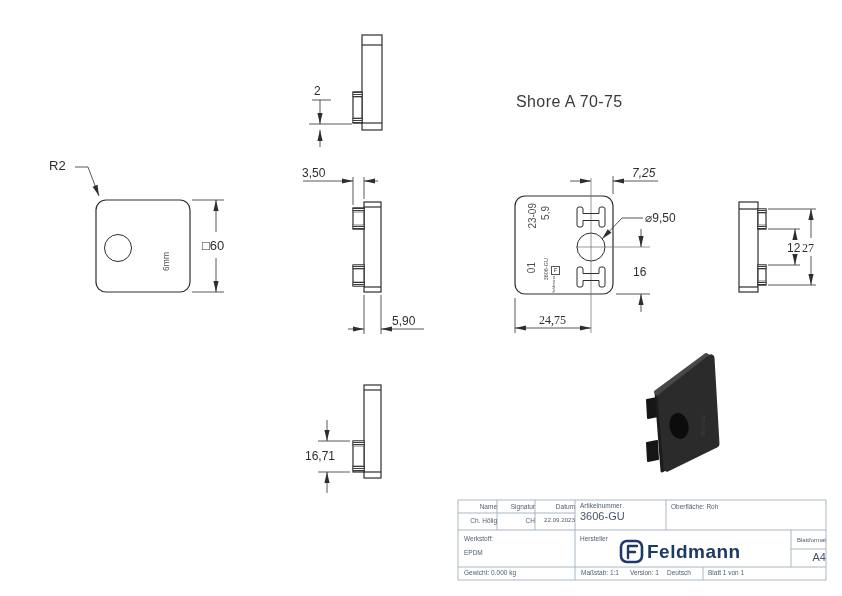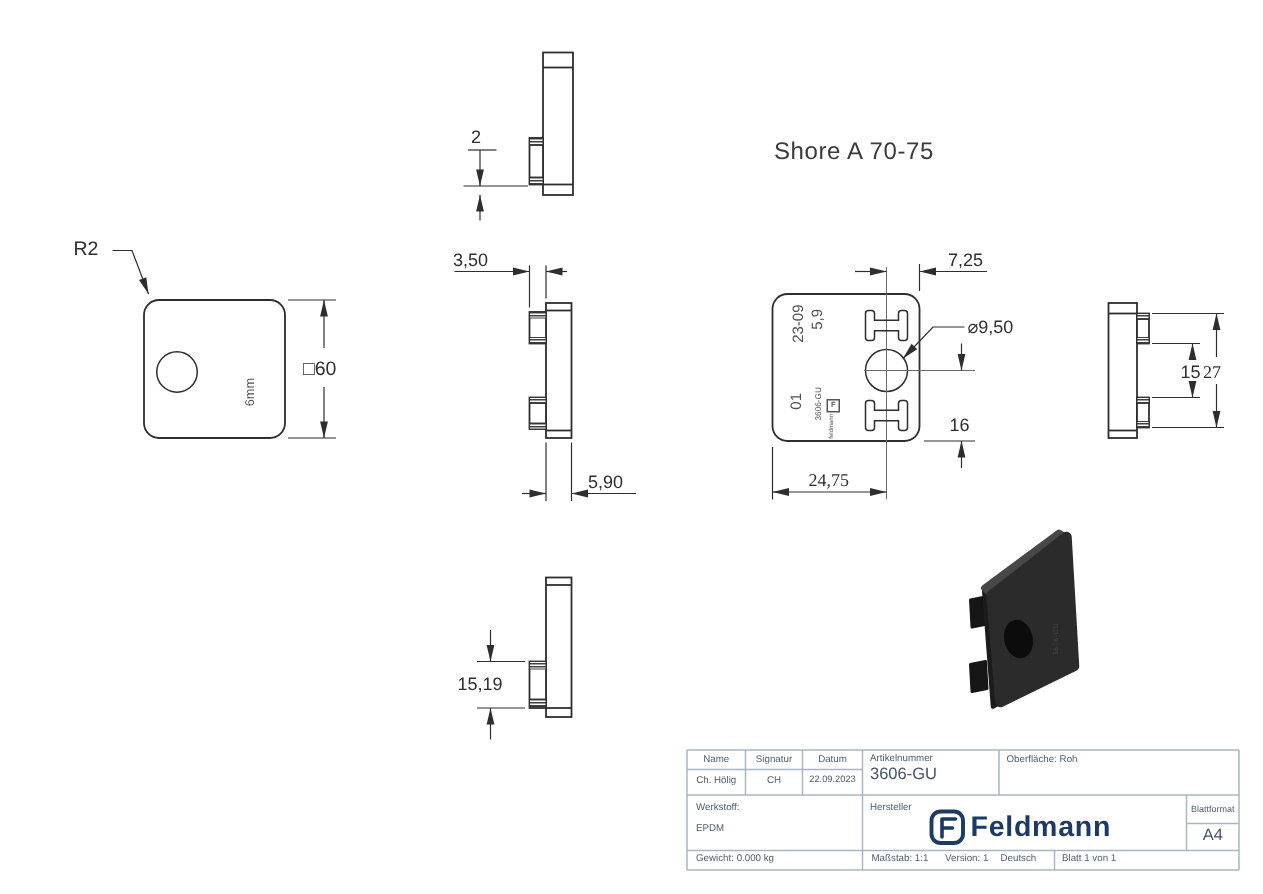--- a/index.html
+++ b/index.html
@@ -5,21 +5,21 @@
   html,body{margin:0;padding:0;background:#fff;}
   #canvas{position:relative;width:842px;height:596px;background:#ffffff;overflow:hidden;
           font-family:"Liberation Sans","DejaVu Sans",sans-serif;}
   #linework{position:absolute;left:0;top:0;}
   .txt{position:absolute;color:#2e2e2e;white-space:nowrap;}
   .dim{font-size:12px;}
   .big{font-size:16px;letter-spacing:.4px;color:#3a3a3a;}
   .vmark{position:absolute;writing-mode:vertical-rl;transform:rotate(180deg);
          color:#4f4f4f;white-space:nowrap;line-height:1;}
   .tb{position:absolute;color:#4d5e72;font-size:6.5px;white-space:nowrap;line-height:1.1;}
-  .tb.center{text-align:center;}
+  .tb.center{text-align:right;}
   .tb.value-big{font-size:11px;color:#44546a;}
   .brand-text{position:absolute;color:#1d3a66;font-size:19px;font-weight:600;
               letter-spacing:.5px;white-space:nowrap;}
   .minilogo{position:absolute;border:1px solid #555;color:#555;font-size:5px;
             font-weight:bold;width:7px;height:7px;text-align:center;line-height:7px;}
   .isotext{position:absolute;writing-mode:vertical-rl;transform:rotate(180deg);
            color:#474747;font-size:4.5px;letter-spacing:.5px;}
 </style>
 </head>
 <body>
@@ -179,35 +179,35 @@
 
 <div class="txt dim" style="left:49px;top:158px;font-size:13px;">R2</div>
 <div class="txt dim" style="left:202px;top:238px;font-size:13px;">□60</div>
 <div class="vmark" style="left:162px;top:252px;font-size:8.5px;">6mm</div>
 
 <div class="txt dim" style="left:314px;top:84px;">2</div>
 
 <div class="txt dim" style="left:302px;top:166px;text-align:right;">3,50</div>
 <div class="txt dim" style="left:392px;top:314px;text-align:right;">5,90</div>
 
-<div class="txt dim" style="left:305px;top:449px;">15,19</div>
-
-<div class="txt dim" style="left:632px;top:166px;">7,25</div>
+<div class="txt dim" style="left:305px;top:449px;">16,71</div>
+
+<div class="txt dim" style="left:632px;top:166px;font-style:italic;">7,25</div>
 <div class="txt dim" style="left:645px;top:211px;">⌀9,50</div>
-<div class="txt dim" style="left:633px;top:276px;">16</div>
+<div class="txt dim" style="left:633px;top:265px;">16</div>
 <div class="txt dim" style="left:539px;top:313px;font-family:Liberation Serif, serif;">24,75</div>
 
 <div class="vmark" style="left:528px;top:203px;font-size:10px;">23-09</div>
 <div class="vmark" style="left:541px;top:206px;font-size:10px;">5,9</div>
 <div class="vmark" style="left:527px;top:262px;font-size:10px;">01</div>
 <div class="vmark" style="left:544px;top:258px;font-size:5.5px;">3606-GU</div>
 <div class="minilogo" style="left:551px;top:266px;">F</div>
 <div class="vmark" style="left:552px;top:276px;font-size:4px;">feldmann</div>
 
-<div class="txt dim" style="left:787px;top:241px;">15</div>
+<div class="txt dim" style="left:787px;top:241px;">12</div>
 <div class="txt dim" style="left:802px;top:241px;font-family:Liberation Serif, serif;">27</div>
 
 <div class="isotext" style="left:701px;top:415px;">3606-GU</div>
 
 <div class="tb center" style="left:458px;top:503px;width:39px;">Name</div>
 <div class="tb center" style="left:497px;top:503px;width:38px;">Signatur</div>
 <div class="tb center" style="left:535px;top:503px;width:40px;">Datum</div>
 <div class="tb center" style="left:458px;top:517px;width:39px;">Ch. Hölig</div>
 <div class="tb center" style="left:497px;top:517px;width:38px;">CH</div>
 <div class="tb center" style="left:535px;top:517px;width:40px;font-size:6.2px;">22.09.2023</div>

